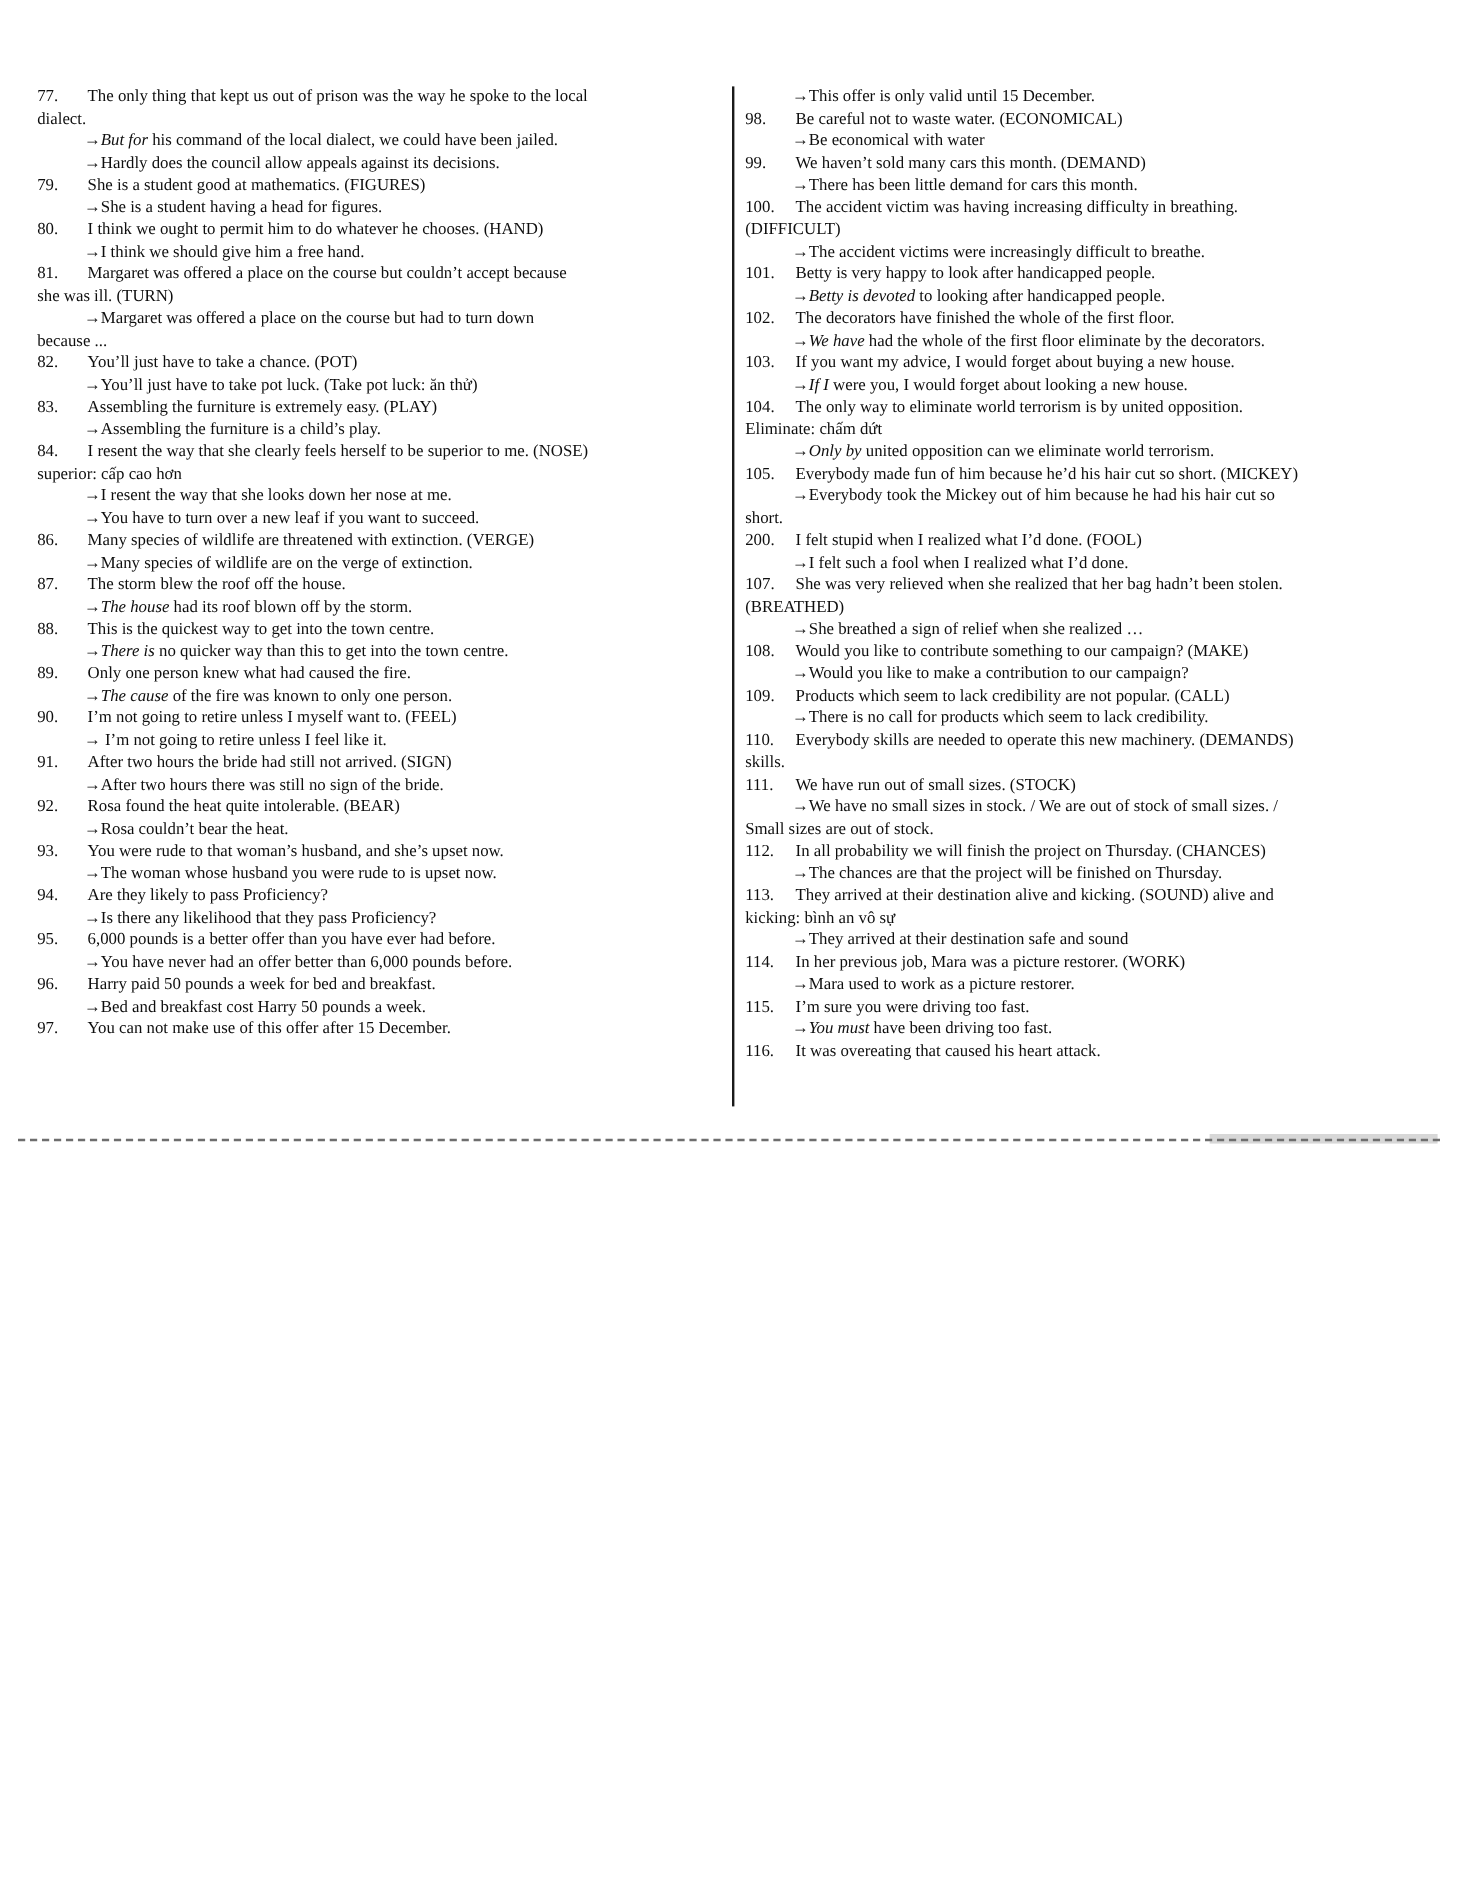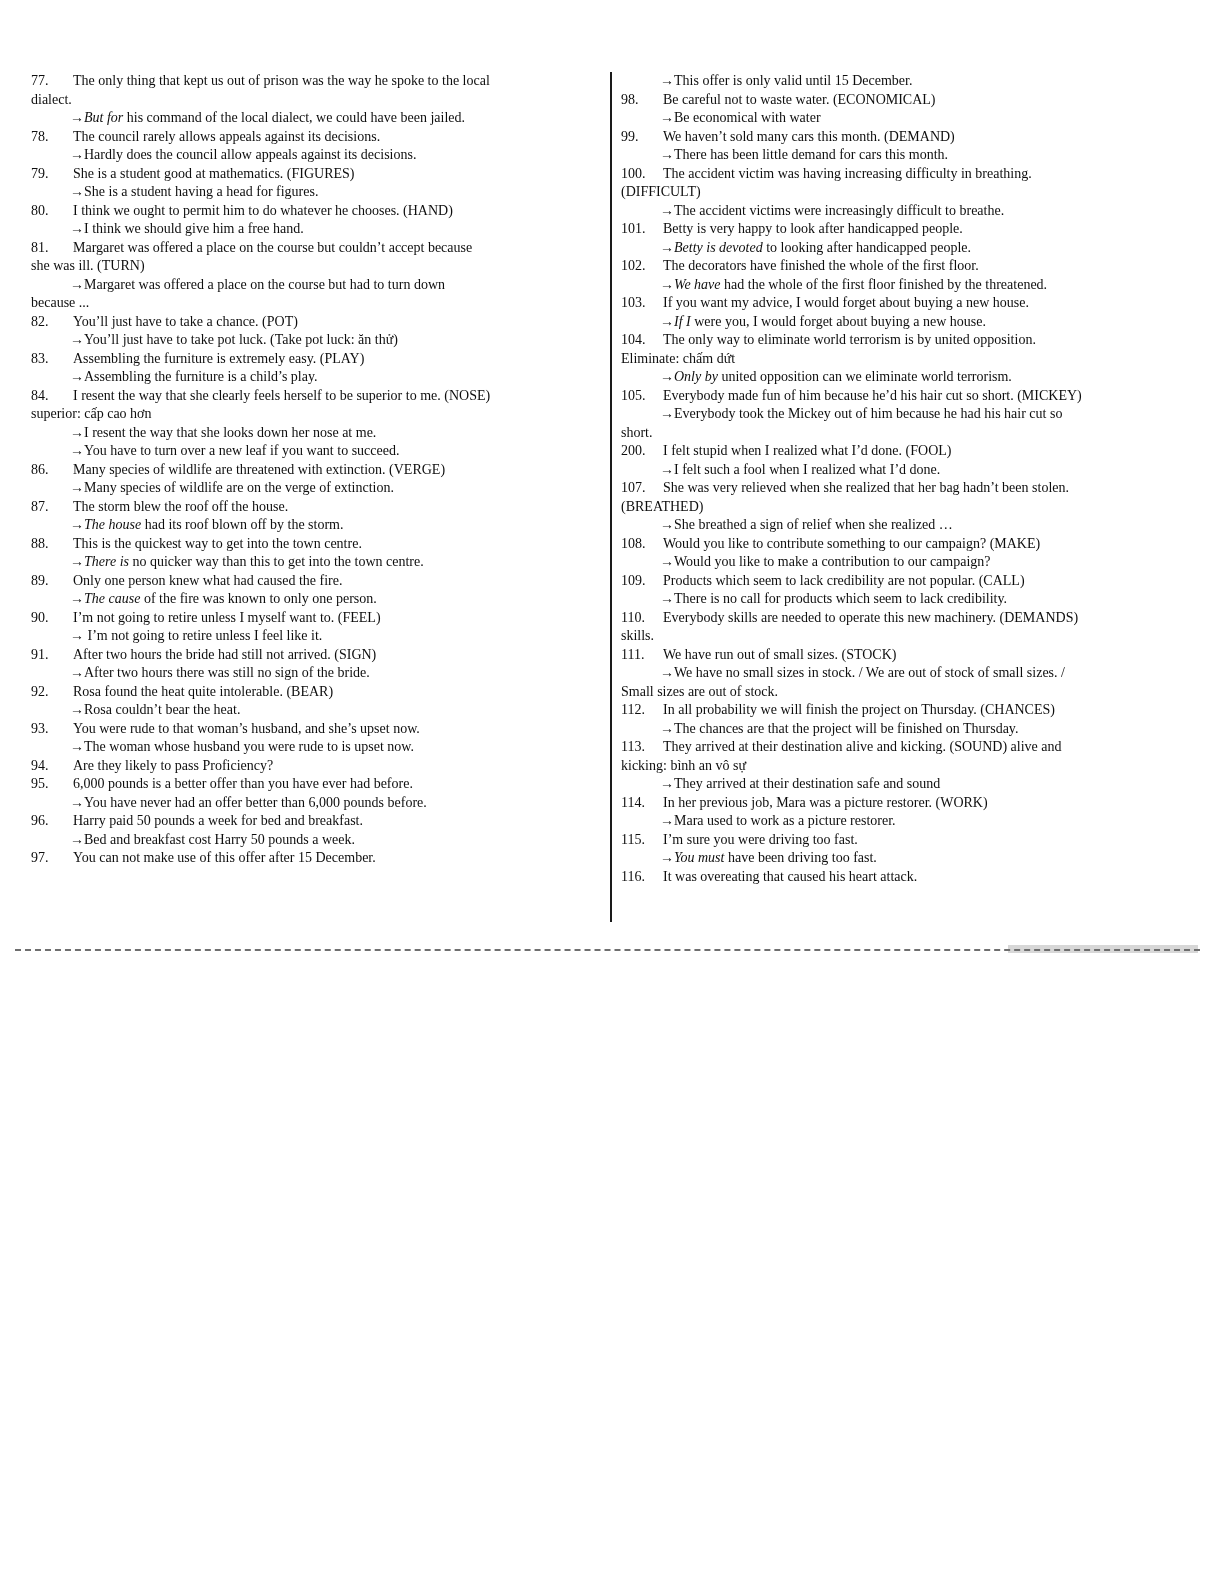--- a/index.html
+++ b/index.html
@@ -77,24 +77,20 @@
 
 <div class="page">
   <div class="columns">
     <div class="col col-left" id="col-0">
         <div class="line item">
           <span class="num">77.</span>
           <span class="txt"><span class="seg">The only thing that kept us out of prison was the way he spoke to the local</span></span>
         </div>
         <div class="line cont"><span class="seg">dialect.</span></div>
         <div class="line ans"><span class="seg">→</span><span class="seg it">But for</span><span class="seg"> his command of the local dialect, we could have been jailed.</span></div>
-        <div class="line item">
-          <span class="num">78.</span>
-          <span class="txt"><span class="seg">The council rarely allows appeals against its decisions.</span></span>
-        </div>
         <div class="line ans"><span class="seg">→Hardly does the council allow appeals against its decisions.</span></div>
         <div class="line item">
           <span class="num">79.</span>
           <span class="txt"><span class="seg">She is a student good at mathematics. (FIGURES)</span></span>
         </div>
         <div class="line ans"><span class="seg">→She is a student having a head for figures.</span></div>
         <div class="line item">
           <span class="num">80.</span>
           <span class="txt"><span class="seg">I think we ought to permit him to do whatever he chooses. (HAND)</span></span>
         </div>
@@ -160,20 +156,21 @@
         <div class="line ans"><span class="seg">→Rosa couldn’t bear the heat.</span></div>
         <div class="line item">
           <span class="num">93.</span>
           <span class="txt"><span class="seg">You were rude to that woman’s husband, and she’s upset now.</span></span>
         </div>
         <div class="line ans"><span class="seg">→The woman whose husband you were rude to is upset now.</span></div>
         <div class="line item">
           <span class="num">94.</span>
           <span class="txt"><span class="seg">Are they likely to pass Proficiency?</span></span>
         </div>
+        <div class="line ans"><span class="seg">→Is there any likelihood that they pass Proficiency?</span></div>
         <div class="line item">
           <span class="num">95.</span>
           <span class="txt"><span class="seg">6,000 pounds is a better offer than you have ever had before.</span></span>
         </div>
         <div class="line ans"><span class="seg">→You have never had an offer better than 6,000 pounds before.</span></div>
         <div class="line item">
           <span class="num">96.</span>
           <span class="txt"><span class="seg">Harry paid 50 pounds a week for bed and breakfast.</span></span>
         </div>
         <div class="line ans"><span class="seg">→Bed and breakfast cost Harry 50 pounds a week.</span></div>
@@ -202,26 +199,26 @@
         <div class="line ans"><span class="seg">→The accident victims were increasingly difficult to breathe.</span></div>
         <div class="line item">
           <span class="num">101.</span>
           <span class="txt"><span class="seg">Betty is very happy to look after handicapped people.</span></span>
         </div>
         <div class="line ans"><span class="seg">→</span><span class="seg it">Betty is devoted</span><span class="seg"> to looking after handicapped people.</span></div>
         <div class="line item">
           <span class="num">102.</span>
           <span class="txt"><span class="seg">The decorators have finished the whole of the first floor.</span></span>
         </div>
-        <div class="line ans"><span class="seg">→</span><span class="seg it">We have</span><span class="seg"> had the whole of the first floor finished by the threatened.</span></div>
+        <div class="line ans"><span class="seg">→</span><span class="seg it">We have</span><span class="seg"> had the whole of the first floor eliminate by the decorators.</span></div>
         <div class="line item">
           <span class="num">103.</span>
           <span class="txt"><span class="seg">If you want my advice, I would forget about buying a new house.</span></span>
         </div>
-        <div class="line ans"><span class="seg">→</span><span class="seg it">If I</span><span class="seg"> were you, I would forget about buying a new house.</span></div>
+        <div class="line ans"><span class="seg">→</span><span class="seg it">If I</span><span class="seg"> were you, I would forget about looking a new house.</span></div>
         <div class="line item">
           <span class="num">104.</span>
           <span class="txt"><span class="seg">The only way to eliminate world terrorism is by united opposition.</span></span>
         </div>
         <div class="line cont"><span class="seg">Eliminate: chấm dứt</span></div>
         <div class="line ans"><span class="seg">→</span><span class="seg it">Only by</span><span class="seg"> united opposition can we eliminate world terrorism.</span></div>
         <div class="line item">
           <span class="num">105.</span>
           <span class="txt"><span class="seg">Everybody made fun of him because he’d his hair cut so short. (MICKEY)</span></span>
         </div>

